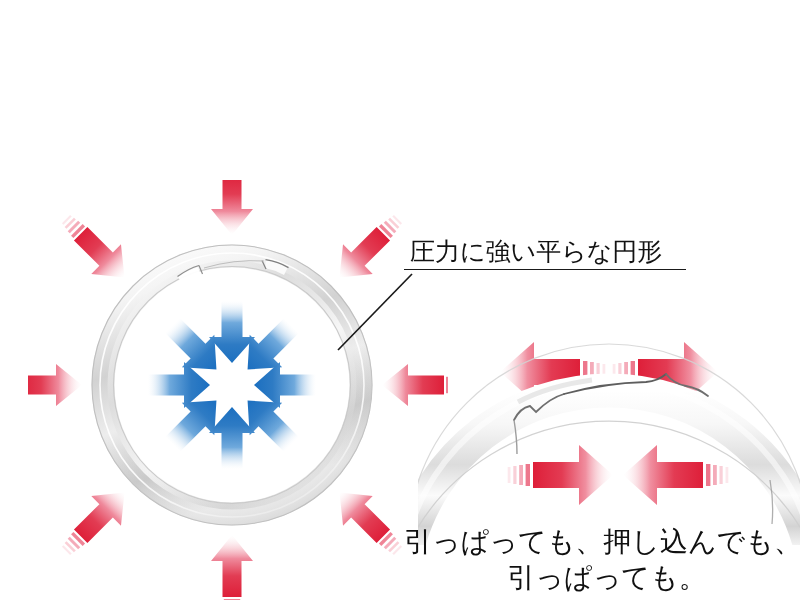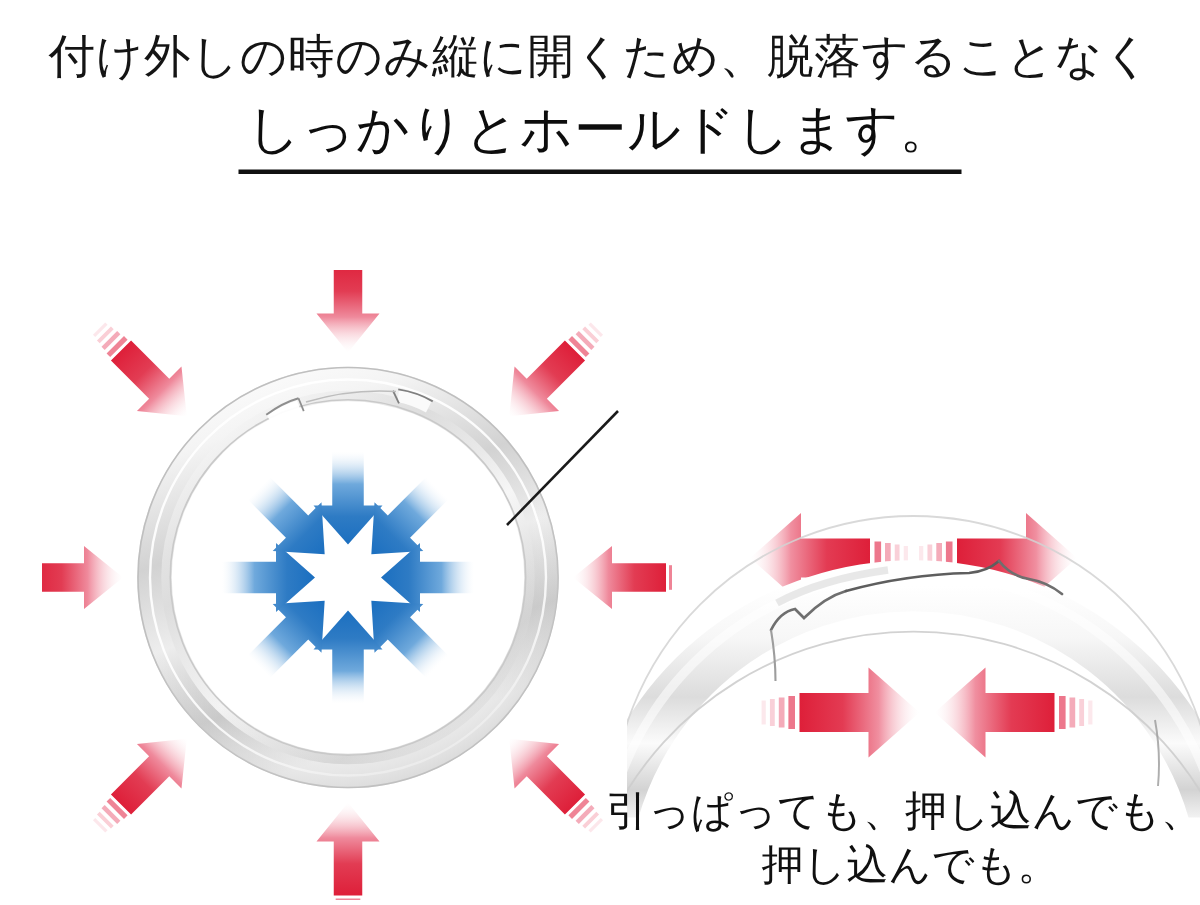--- a/index.html
+++ b/index.html
@@ -116,26 +116,20 @@
     color: #101010;
     white-space: nowrap;
   }
   .caption-line.second { text-indent: 10px; }
 </style>
 </head>
 <body>
 
 <div id="stage">
 
-  <div class="headline-block">
-    <div class="headline-line1">付け外しの時のみ縦に開くため、脱落することなく</div>
-    <div class="headline-line2-wrap">
-      <div class="headline-line2">しっかりとホールドします。</div>
-    </div>
-  </div>
 
   <div class="ring-diagram">
     <svg class="ring-svg" width="420" height="420" viewBox="0 0 420 420">
       <defs>
 
         <linearGradient id="metalBand" x1="0" y1="0" x2="0.35" y2="1">
           <stop offset="0%" stop-color="#ffffff"></stop>
           <stop offset="18%" stop-color="#f4f4f4"></stop>
           <stop offset="42%" stop-color="#d2d2d2"></stop>
           <stop offset="62%" stop-color="#ededed"></stop>
@@ -262,20 +256,24 @@
           <use href="#blueArrow"></use>
         </g>
       </g>
     </svg>
   </div>
 
   <svg class="callout-leader" viewBox="0 0 80 84">
     <path d="M 2 82 L 76 6" fill="none" stroke="#1a1a1a" stroke-width="1.7"></path>
   </svg>
 
+  <div class="callout">
+    <div class="callout-text">圧力に強い平らな円形</div>
+    <div class="callout-rule"></div>
+  </div>
 
   <div class="closeup">
     <svg class="closeup-svg" width="382" height="215" viewBox="0 0 382 215">
       <defs>
         <linearGradient id="metalBandBig" x1="0" y1="0" x2="0" y2="1">
           <stop offset="0%" stop-color="#ffffff"></stop>
           <stop offset="22%" stop-color="#f7f7f7"></stop>
           <stop offset="48%" stop-color="#dcdcdc"></stop>
           <stop offset="68%" stop-color="#fbfbfb"></stop>
           <stop offset="88%" stop-color="#d3d3d3"></stop>
@@ -329,16 +327,16 @@
         </g>
         <g transform="translate(205,145)">
           <use href="#redArrowBig"></use>
         </g>
       </g>
     </svg>
   </div>
 
   <div class="caption">
     <div class="caption-line">引っぱっても、押し込んでも、</div>
-    <div class="caption-line second">押し込んでも。</div>
+    <div class="caption-line second">引っぱっても。</div>
   </div>
 
 </div>
 
 </body></html>

